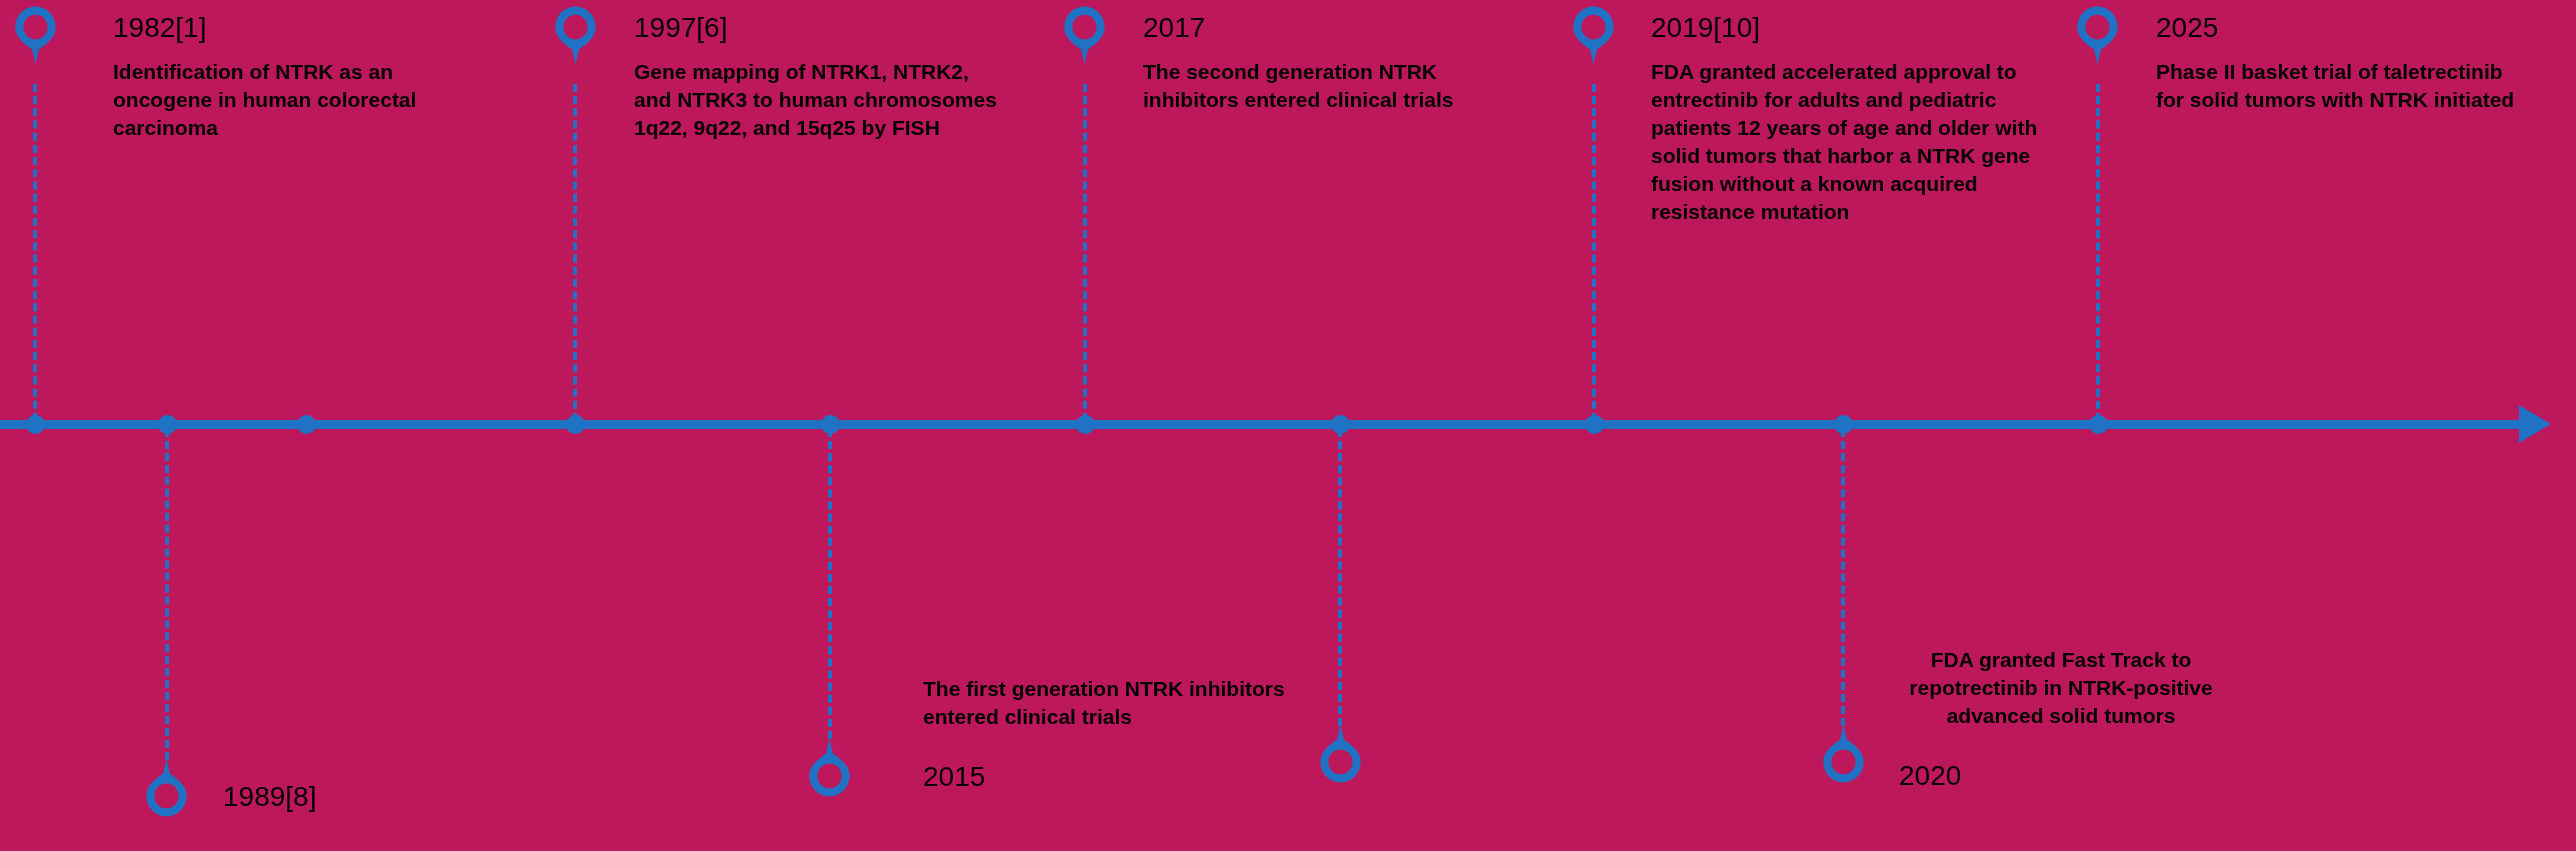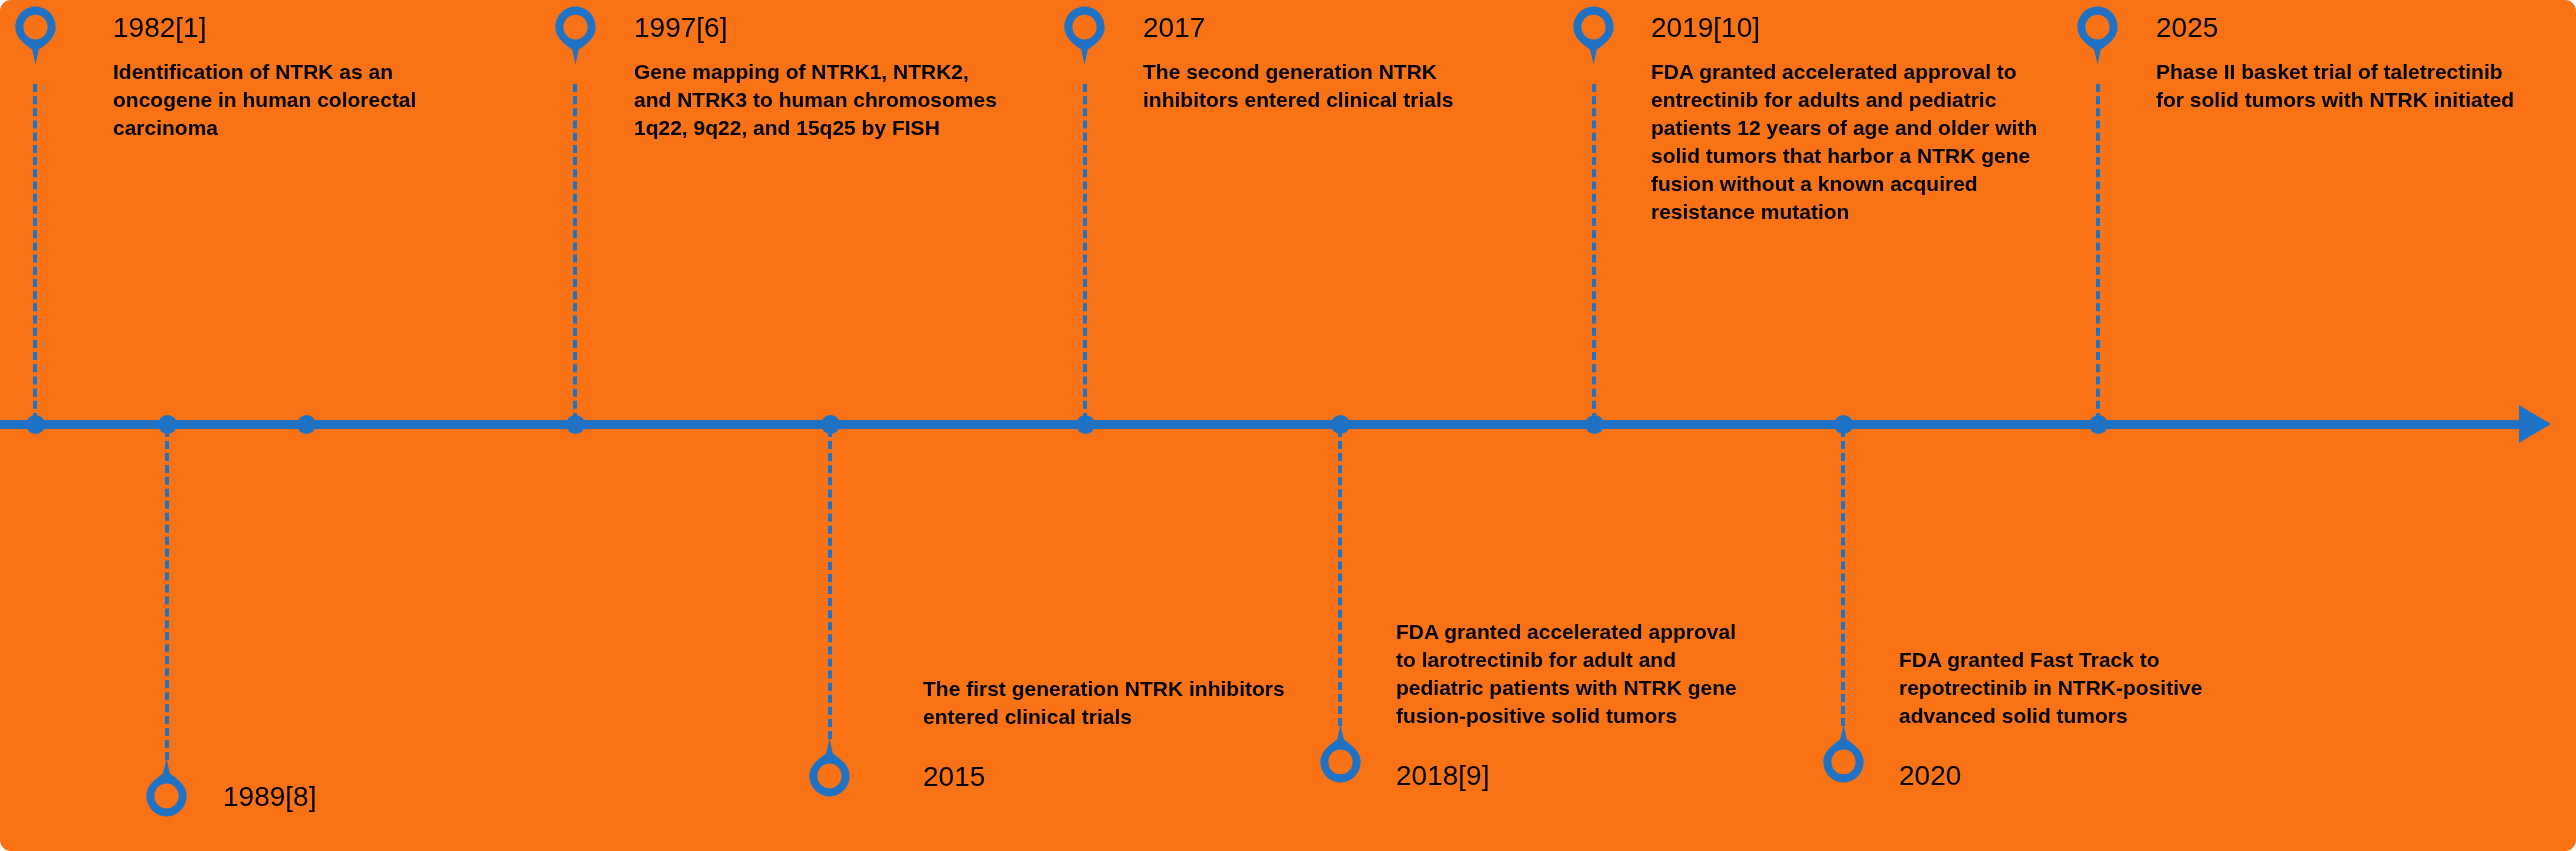--- a/index.html
+++ b/index.html
@@ -85,21 +85,21 @@
 
   .event.top .year { position: absolute; left: 0px; top: 4px; }
   .event.top .desc { position: absolute; left: 0px; top: 50px; }
 
   .event.bottom .year { position: absolute; left: 0px; bottom: 1.3px; }
   .event.bottom .desc { position: absolute; left: 0px; bottom: 62px; }
 </style>
 </head>
 <body>
 
-<div id="stage" style="background: #f97316; border-radius: 11px;">
+<div id="stage" style="background: #be185d;">
 
   <div class="axis-line" style="background: rgb(31, 114, 196);"></div>
   <div class="axis-arrow" style="border-left-color: rgb(31, 114, 196);"></div>
 
   <div class="axis-node" style="left: 35px; background: rgb(31, 114, 196);"></div>
   <div class="axis-node" style="left: 167px; background: rgb(31, 114, 196);"></div>
   <div class="axis-node" style="left: 306px; background: rgb(31, 114, 196);"></div>
   <div class="axis-node" style="left: 575px; background: rgb(31, 114, 196);"></div>
   <div class="axis-node" style="left: 830px; background: rgb(31, 114, 196);"></div>
   <div class="axis-node" style="left: 1085px; background: rgb(31, 114, 196);"></div>
@@ -183,30 +183,26 @@
     <div class="desc">The first generation NTRK inhibitors entered clinical trials</div>
     <div class="year">2015</div>
   </div>
 
   <div class="connector" style="left: 1340px; top: 429px; height: 297px; border-left-color: rgb(31, 114, 196);"></div>
   <div class="pin" style="left:1319px; top:723px; transform:rotate(180deg);">
     <svg viewBox="0 0 64 90" xmlns="http://www.w3.org/2000/svg">
       <path d="M32 2 C15 2 2 16 2 33 C2 47 14 57 27 66 L32 88 L37 66 C50 57 62 47 62 33 C62 16 49 2 32 2 Z M32 14 C42 14 50 22 50 32.5 C50 43 42 51 32 51 C22 51 14 43 14 32.5 C14 22 22 14 32 14 Z" fill="#1F72C4"></path>
     </svg>
   </div>
-  <div class="event bottom" style="left:1396px; top:519px; height:273px; width:364px;">
-    <div class="desc">FDA granted accelerated approval to larotrectinib for adult and pediatric patients with NTRK gene fusion-positive solid tumors</div>
-    <div class="year">2018[9]</div>
-  </div>
 
   <div class="connector" style="left: 1843px; top: 429px; height: 297px; border-left-color: rgb(31, 114, 196);"></div>
   <div class="pin" style="left:1822px; top:723px; transform:rotate(180deg);">
     <svg viewBox="0 0 64 90" xmlns="http://www.w3.org/2000/svg">
       <path d="M32 2 C15 2 2 16 2 33 C2 47 14 57 27 66 L32 88 L37 66 C50 57 62 47 62 33 C62 16 49 2 32 2 Z M32 14 C42 14 50 22 50 32.5 C50 43 42 51 32 51 C22 51 14 43 14 32.5 C14 22 22 14 32 14 Z" fill="#1F72C4"></path>
     </svg>
   </div>
-  <div class="event bottom" style="left:1899px; top:553px; height:239px; width:324px;">
+  <div class="event bottom" style="left:1899px; top:553px; height:239px; width:324px;text-align:center;">
     <div class="desc">FDA granted Fast Track to repotrectinib in NTRK-positive advanced solid tumors</div>
     <div class="year">2020</div>
   </div>
 
 </div>
 
 
 </body></html>

